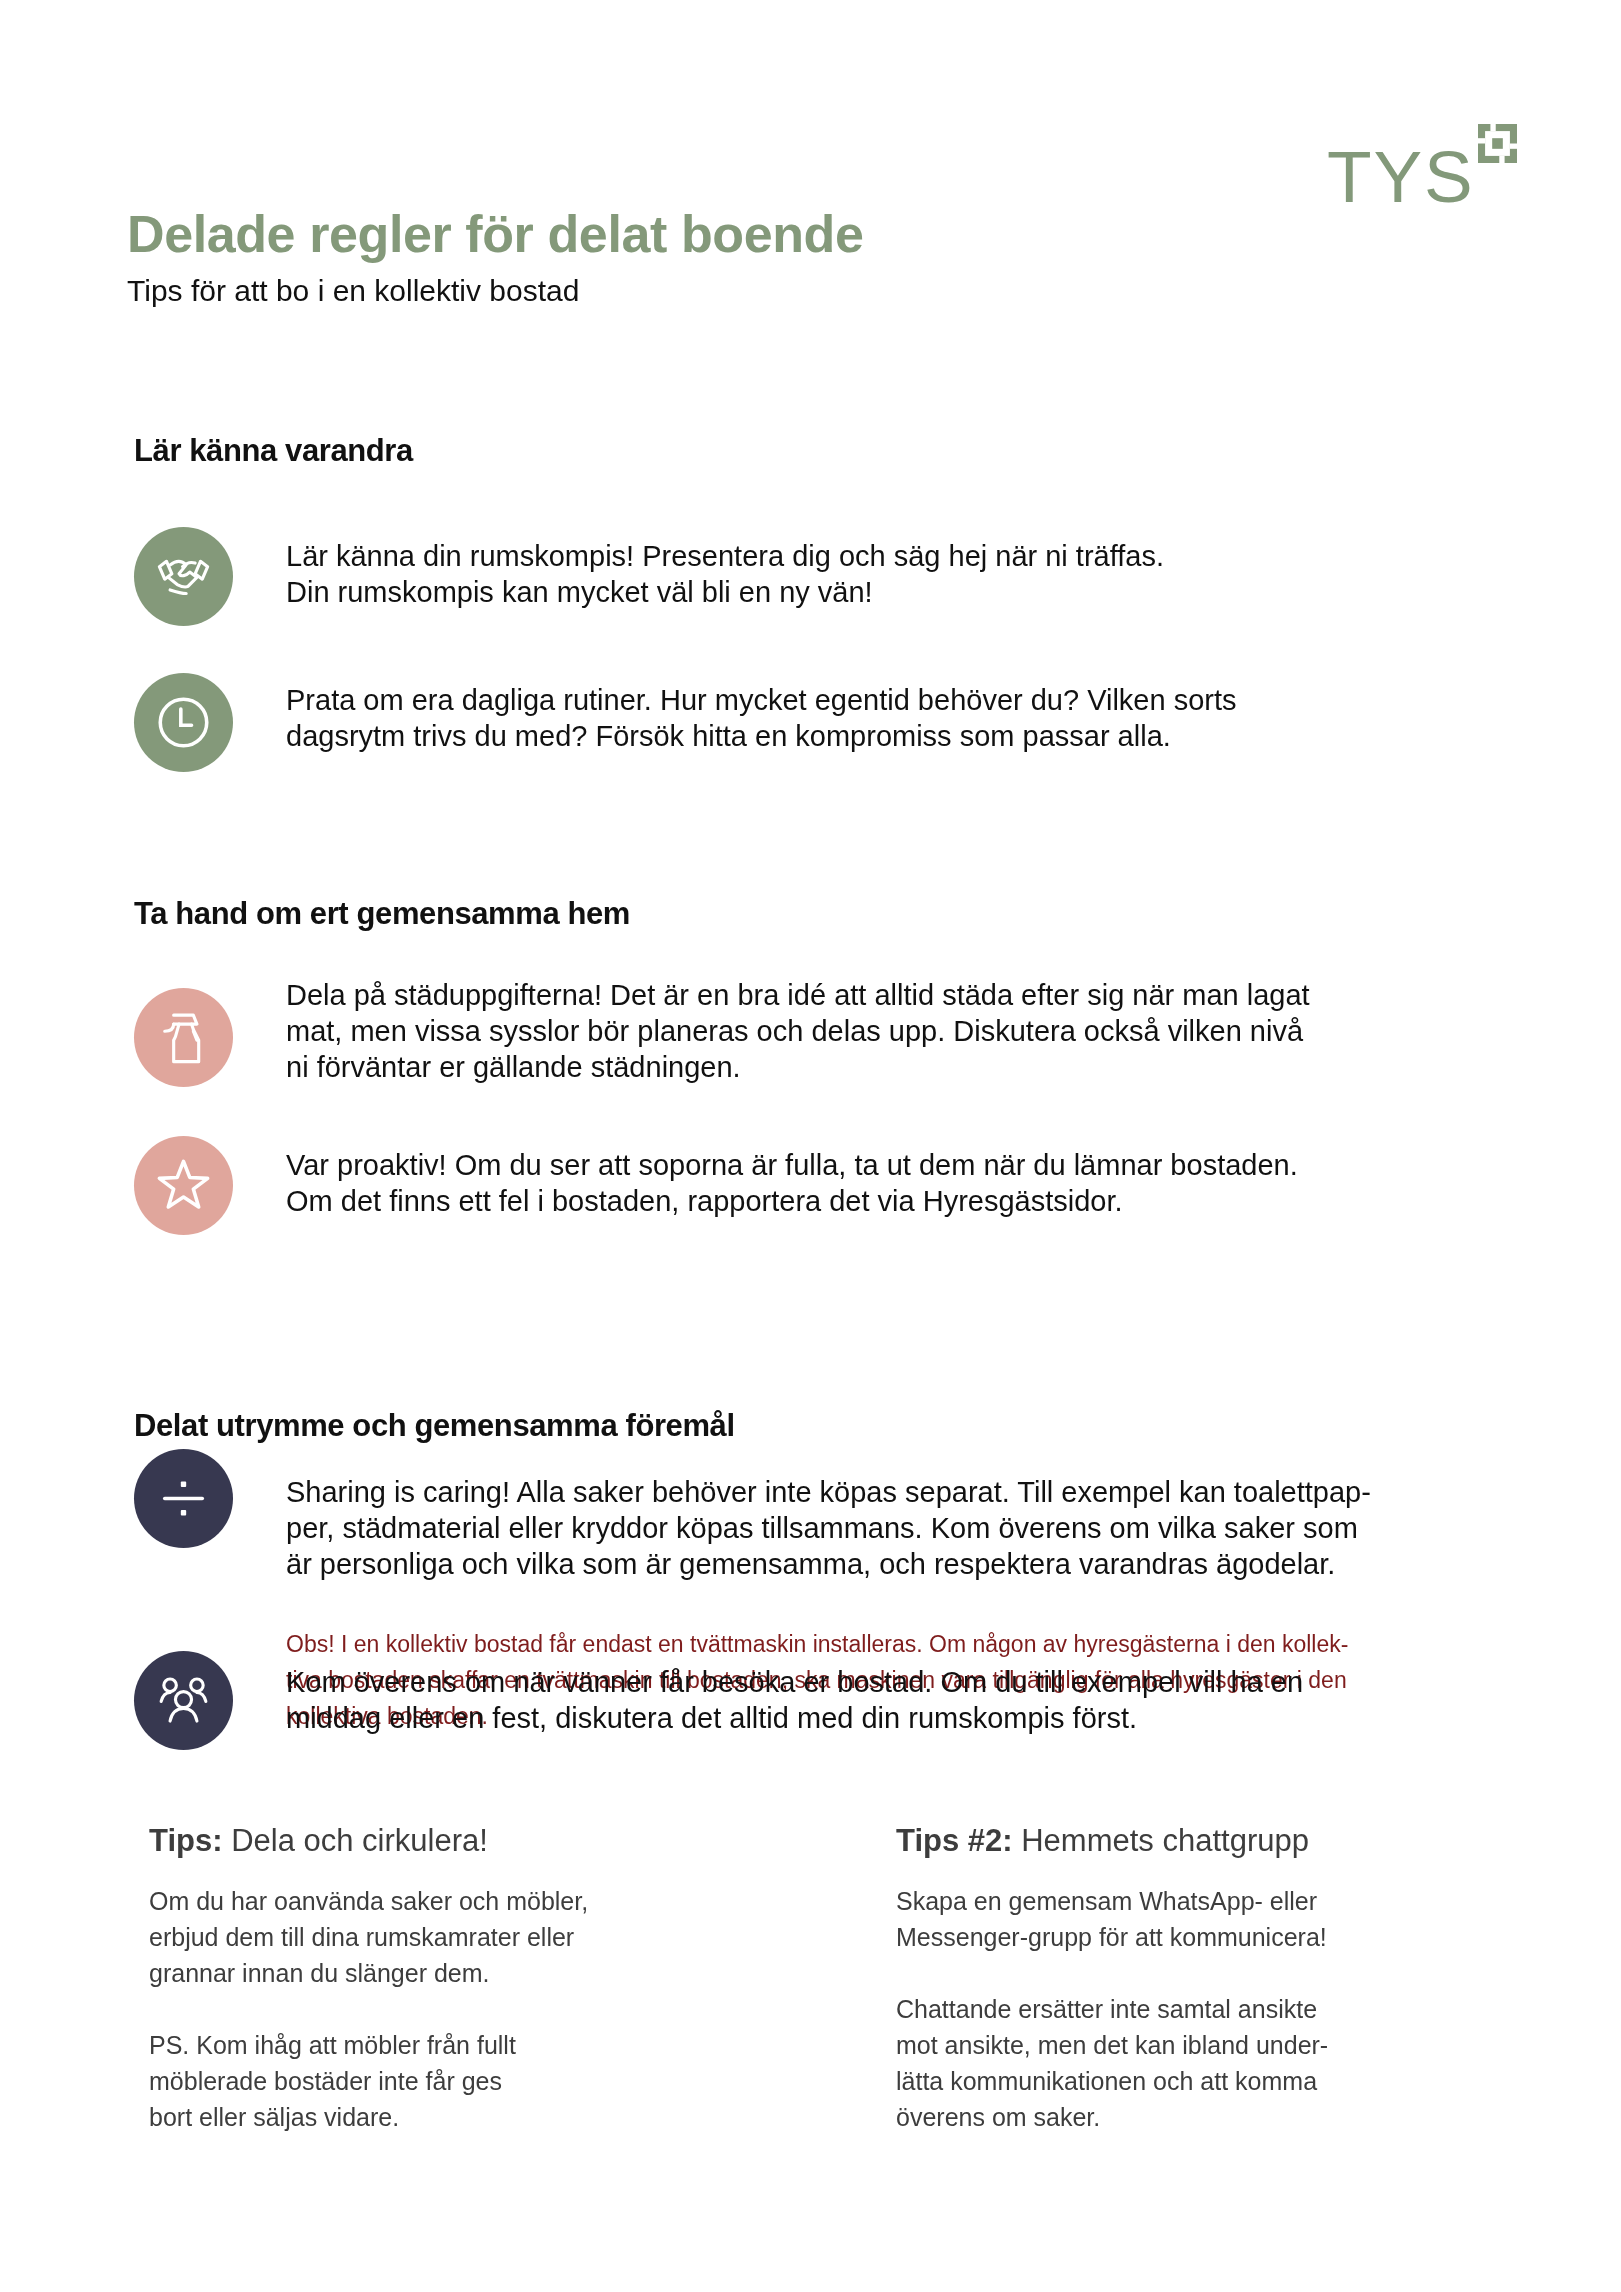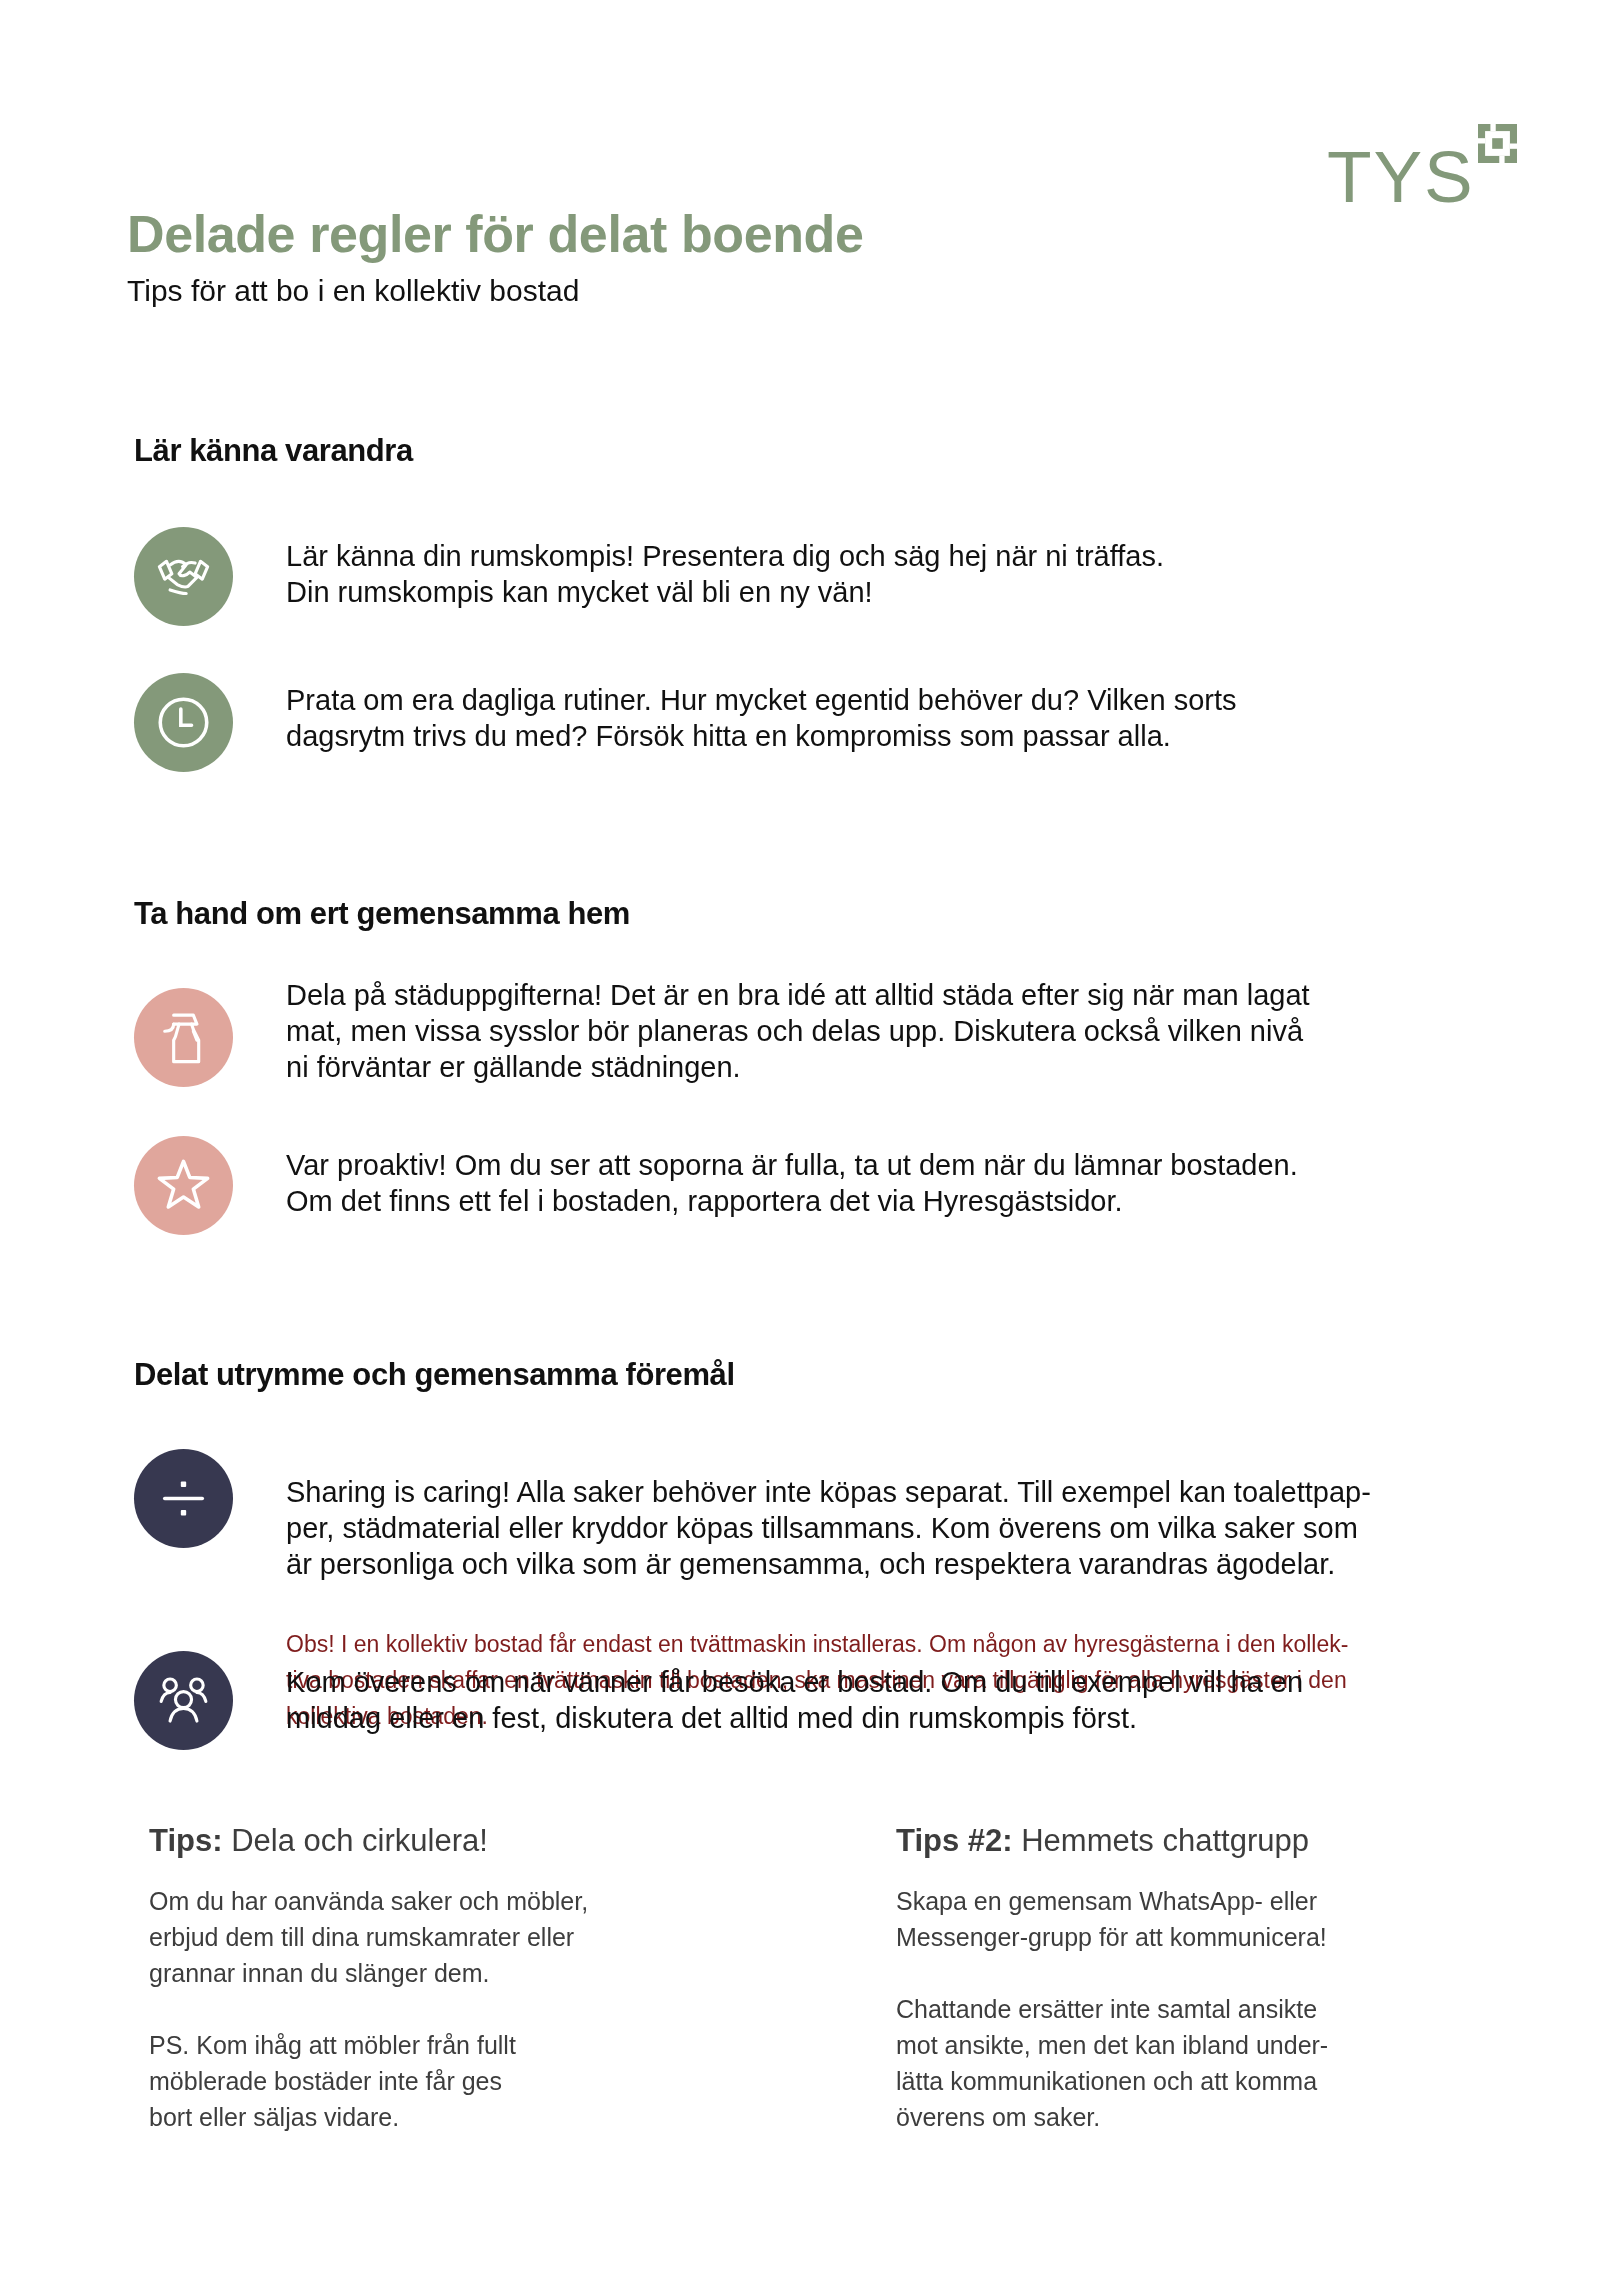--- a/index.html
+++ b/index.html
@@ -89,21 +89,21 @@
 <div class="item" style="top:1136px">
   <div class="icon-circle" style="background:#e0a69c">
     <svg viewBox="0 0 66 66" fill="none" stroke="#fff" stroke-width="4" stroke-linejoin="round">
       <path d="M33 6 L40 24 L60 25 L44 37 L50 57 L33 46 L16 57 L22 37 L6 25 L26 24 Z"></path>
     </svg>
   </div>
   <div class="item-text" style="top:10.7px">Var proaktiv! Om du ser att soporna är fulla, ta ut dem när du lämnar bostaden.
 Om det finns ett fel i bostaden, rapportera det via Hyresgästsidor.</div>
 </div>
 
-<h2 class="section-heading" style="top:1357px">Delat utrymme och gemensamma föremål</h2>
+<h2 class="section-heading" style="top:1408px">Delat utrymme och gemensamma föremål</h2>
 
 <div class="item" style="top:1449px">
   <div class="icon-circle" style="background:#373850">
     <svg viewBox="0 0 66 66" fill="#fff" stroke="none">
       <rect x="30" y="14" width="6" height="6" rx="1"></rect>
       <rect x="10" y="31" width="46" height="4" rx="2"></rect>
       <rect x="30" y="46" width="6" height="6" rx="1"></rect>
     </svg>
   </div>
   <div class="item-text" style="top:-10.7px">

